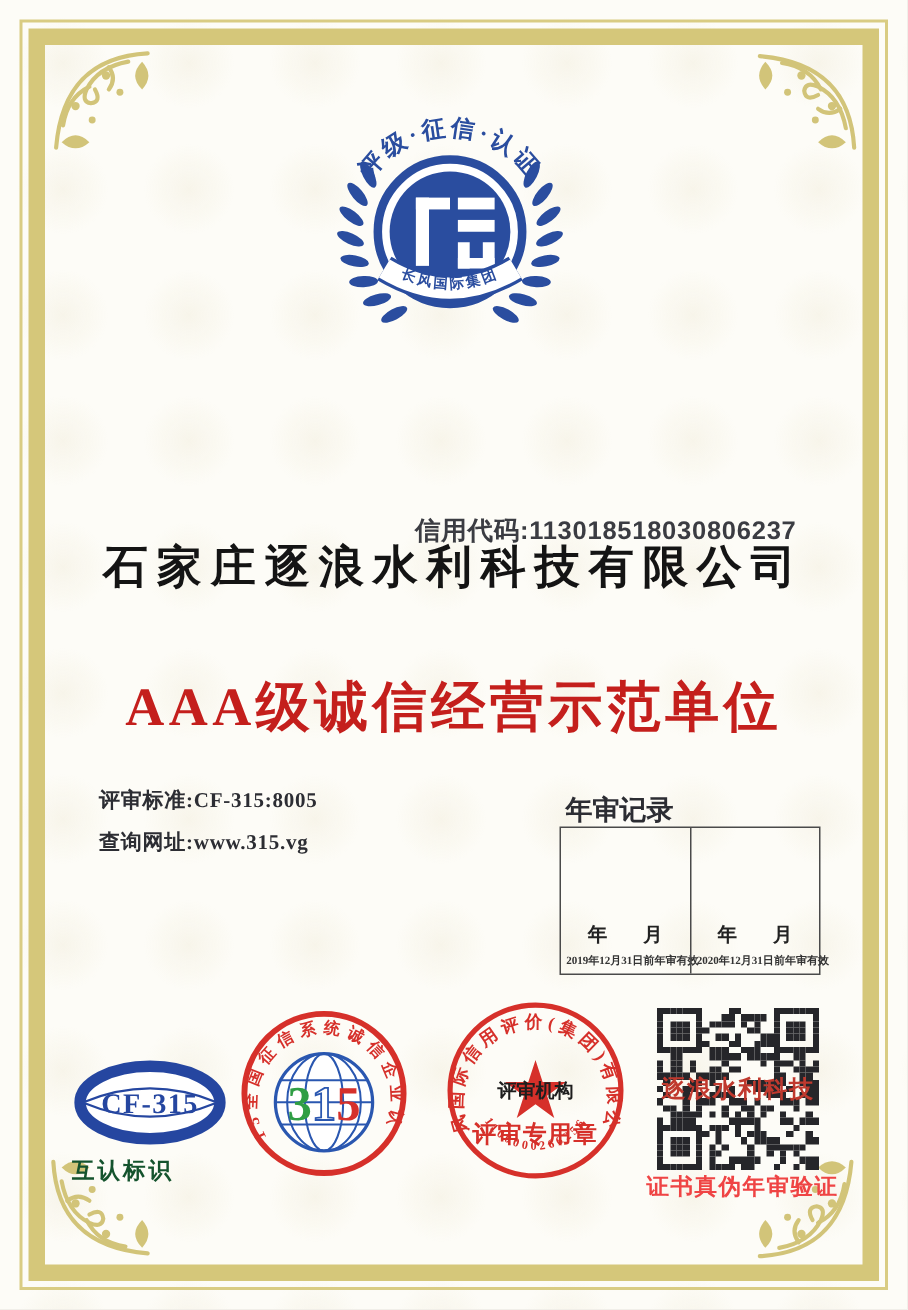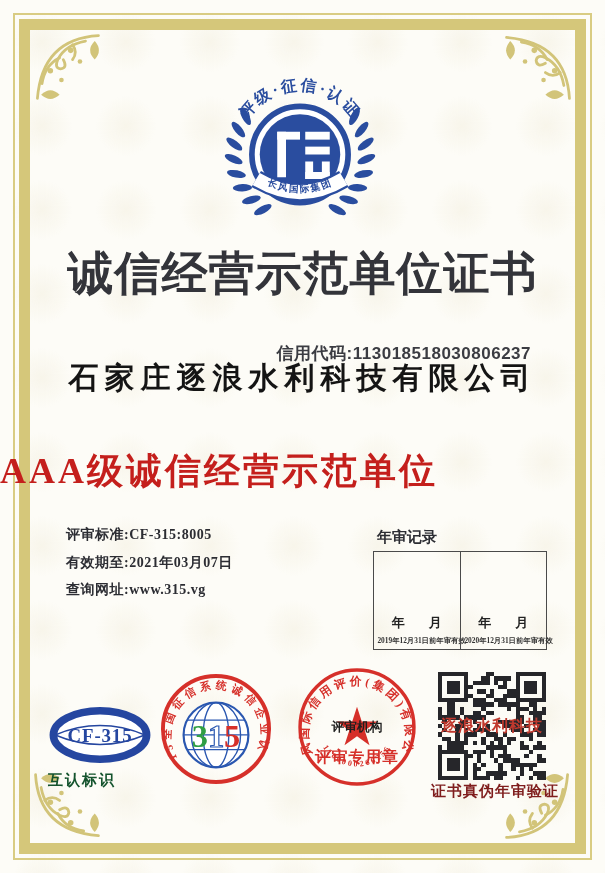--- a/index.html
+++ b/index.html
@@ -30,34 +30,34 @@
   }
   .credit{
     position:absolute;right:74px;top:311px;font-size:17px;font-weight:bold;
     color:#3b3c42;letter-spacing:0.5px;margin-top:31px;
   }
   .company{
     position:absolute;left:0;right:0;top:358px;text-align:center;
     font-size:30px;font-weight:900;letter-spacing:6px;color:#141414;
   }
   .award{
-    position:absolute;left:0;right:0;top:447px;
+    position:absolute;left:0;right:0;top:447px;text-align:center;
     font-family:"Liberation Serif",serif;font-size:36px;font-weight:bold;
     letter-spacing:3px;color:#c41f1c;
   }
   
   .details{
     position:absolute;left:66px;top:521px;
     font-family:"Liberation Serif",serif;font-size:14px;font-weight:bold;color:#2c2d33;
   }
   .details p{margin:0;line-height:27.5px;letter-spacing:0.5px;}
   
   .review-label{
     position:absolute;left:377px;top:528px;
-    font-family:"Liberation Serif",serif;font-size:15px;font-weight:bold;color:#2c2d33;
+    font-family:"Liberation Serif",serif;font-size:18px;font-weight:bold;color:#2c2d33;
   }
   .review-table{
     position:absolute;left:373px;top:551px;width:172px;height:97px;
     border:1px solid #4a4a4a;display:flex;
   }
   .review-cell{flex:1;position:relative;}
   .review-cell+.review-cell{border-left:1px solid #4a4a4a;}
   .ym{
     position:absolute;left:0;right:0;bottom:17px;display:flex;justify-content:center;gap:24px;
     font-family:"Liberation Serif",serif;font-size:13px;font-weight:bold;color:#222;
@@ -78,21 +78,21 @@
   .qr-wrap{position:absolute;left:438px;top:672px;width:108px;height:108px;}
   #qr{display:grid;grid-template-columns:repeat(25,1fr);grid-template-rows:repeat(25,1fr);
       width:108px;height:108px;}
   #qr div.d{background:#26262a;}
   .qr-overlay{
     position:absolute;left:0;right:0;top:44px;text-align:center;
     font-size:16px;font-weight:bold;color:#c0392e;letter-spacing:1px;
   }
   .qr-caption{
     position:absolute;left:420px;top:782px;width:150px;text-align:center;
-    font-family:Liberation Sans, sans-serif;font-size:15px;font-weight:bold;color:#7f1d1d;letter-spacing:1px;
+    font-family:Liberation Sans, sans-serif;font-size:15px;font-weight:bold;color:#ef4444;letter-spacing:1px;
   }
   text{font-family:"Liberation Serif",serif;}
 </style>
 </head>
 <body>
 
 <div class="page">
 
   <div class="frame-thin"></div>
   <div class="frame-band"></div>
@@ -237,28 +237,26 @@
       <rect x="126" y="148" width="28" height="8"></rect>
     </g>
 
     <path d="M 70,156 Q 120,186 170,156" fill="none" stroke="#2a4d9f" stroke-width="21"></path>
     <path d="M 70,156 Q 120,186 170,156" fill="none" stroke="#ffffff" stroke-width="16"></path>
     <text font-size="11" font-weight="bold" fill="#2a4d9f" letter-spacing="2">
       <textPath href="#bannerP" startOffset="50%" text-anchor="middle">长风国际集团</textPath>
     </text>
   </svg>
 
-  <h1 class="title">诚信经营示范单位证书</h1>
   <div class="credit">信用代码:113018518030806237</div>
   <div class="company">石家庄逐浪水利科技有限公司</div>
   <div class="award">AAA级诚信经营示范单位</div>
 
   <div class="details">
     <p>评审标准:CF-315:8005</p>
-    <p>有效期至:2021年03月07日</p>
     <p>查询网址:www.315.vg</p>
   </div>
 
   <div class="review-label">年审记录</div>
   <div class="review-table">
     <div class="review-cell">
       <div class="ym">
         <span>年</span>
         <span>月</span>
       </div>

